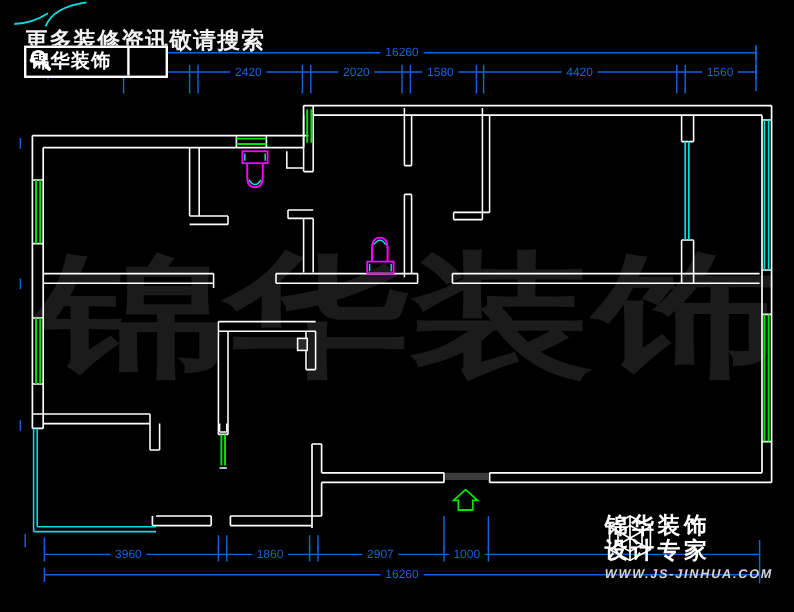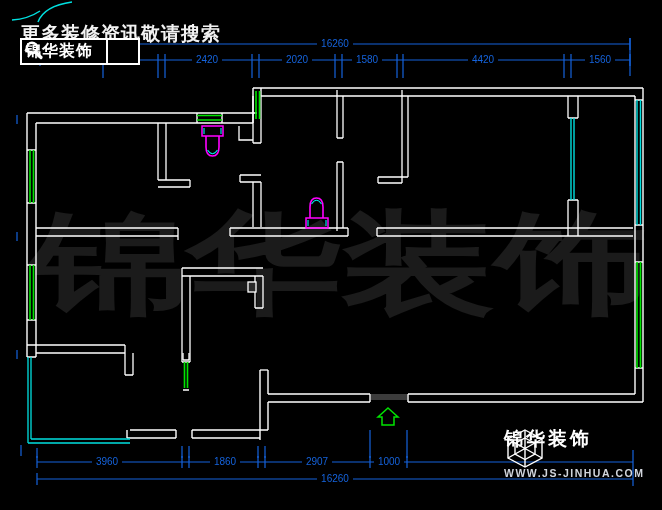--- a/index.html
+++ b/index.html
@@ -17,22 +17,22 @@
   .brandbox .mag{width:30px;height:23px;display:flex;align-items:center;justify-content:center;}
   
   .footer{position:absolute;left:504px;top:428px;width:150px;color:#fff;}
   .footer .row{display:flex;align-items:flex-start;}
   .cube{width:42px;height:42px;margin-right:5px;}
   .ftext{display:flex;flex-direction:column;}
   .fbrand{font-size:19px;font-weight:bold;font-family:"Liberation Serif",serif;letter-spacing:3px;
           line-height:21px;white-space:nowrap;}
   .ftag{font-size:19px;font-weight:bold;font-family:"Liberation Serif",serif;letter-spacing:3px;
           line-height:21px;white-space:nowrap;}
-  .fsite{font-size:10.5px;font-weight:bold;color:#d2d6dd;letter-spacing:1.5px;margin-top:18px;
-         white-space:nowrap;}
+  .fsite{font-size:10.5px;font-weight:bold;color:#d2d6dd;letter-spacing:1.5px;margin-top:3px;
+         white-space:nowrap;font-style:italic;}
   .dimtxt{font-size:10px;fill:#1563dc;font-family:"Liberation Sans",sans-serif;}
   .wm{font-family:"Liberation Serif",serif;font-weight:bold;fill:#1b1b1b;}
 </style>
 </head>
 <body>
 
 <div id="stage">
 
 <svg width="662" height="510" viewBox="0 0 662 510">
 
@@ -222,18 +222,19 @@
     <div class="row">
       <svg class="cube" viewBox="0 0 42 42">
         <g stroke="#fff" stroke-width="1.4" fill="none">
           <polygon points="21,2 38,11 38,30 21,39 4,30 4,11"></polygon>
           <path d="M21,2 L21,39 M4,11 L38,30 M38,11 L4,30"></path>
           <polygon points="21,10 31,15.5 31,26 21,31.5 11,26 11,15.5"></polygon>
         </g>
       </svg>
       <div class="ftext">
         <span class="fbrand">锦华装饰</span>
+        <span class="ftag">设计专家</span>
       </div>
     </div>
     <div class="fsite">WWW.JS-JINHUA.COM</div>
   </div>
 
 </div>
 
 </body></html>

